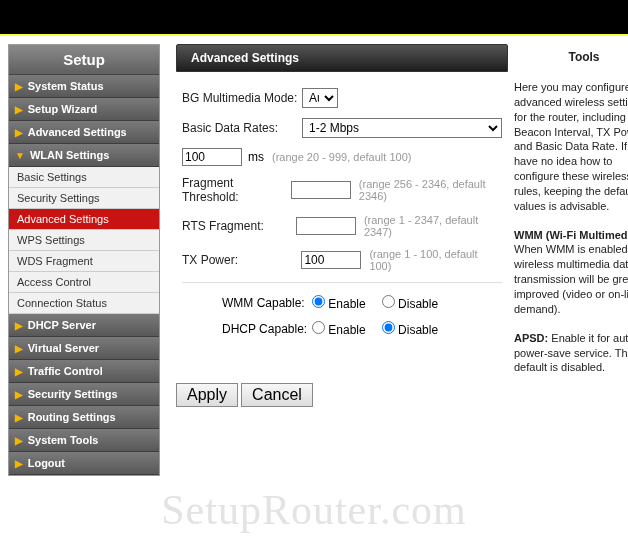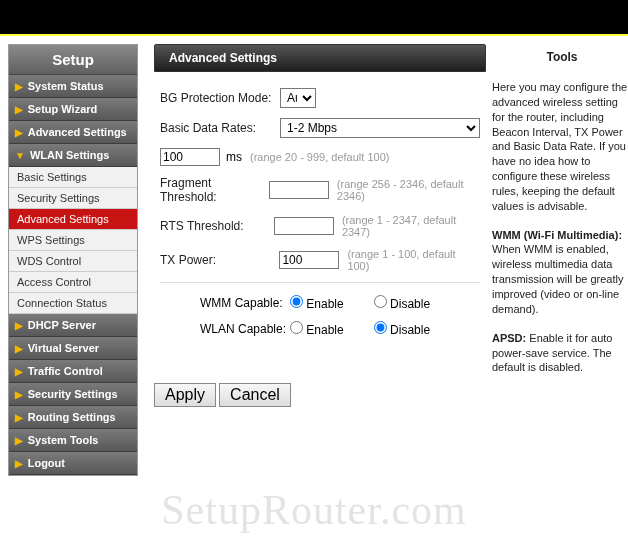--- a/index.html
+++ b/index.html
@@ -1,19 +1,19 @@
 <!DOCTYPE html>
 <html><head>
 <meta charset="utf-8">
 <style>
   * { box-sizing: border-box; margin: 0; padding: 0; }
   body { font-family: Arial, sans-serif; font-size: 11px; background: #fff; width: 628px; }
   .topbar { background: #000; height: 36px; border-bottom: 2px solid #fcfc3b; }
   .container { display: flex; padding: 8px 8px 0 8px; align-items: flex-start; }
-  .sidebar { width: 130px; flex-shrink: 0; border: 1px solid #999; }
+  .sidebar { width: 152px; flex-shrink: 0; border: 1px solid #999; }
   .sidebar-title {
     background: linear-gradient(#8a8a8a,#606060);
     color: #fff; text-align: center; font-weight: bold;
     font-size: 15px; padding: 6px 0; border-bottom:1px solid #444;
   }
   .nav-item {
     background: linear-gradient(#7a7a7a,#585858);
     color: #fff; font-weight: bold; font-size: 11px;
     padding: 5px 6px; border-bottom: 1px solid #3d3d3d;
     display: flex; align-items: center; gap: 5px; cursor: pointer;
@@ -34,21 +34,21 @@
   .form-row { display: flex; align-items: center; margin-bottom: 10px; font-size: 12px; }
   .form-label { width: 120px; color: #222; }
   select, input[type=text] {
     font-size: 12px; padding: 1px 2px; border: 1px solid #777;
     background: #fff; font-family: Arial, sans-serif;
   }
   .hint { color: #999; font-size: 11px; margin-left: 8px; }
   .divider { border-top: 1px solid #ddd; margin: 2px 0 12px; }
   .radio-row { display: flex; align-items: center; margin-bottom: 10px; font-size: 12px; padding-left: 40px; }
   .radio-label { width: 90px; }
-  .radio-group { display:flex; gap: 16px; align-items:center; }
+  .radio-group { display:flex; gap: 2px; align-items:center; }
   .radio-group label { margin-right: 14px; }
   .buttons { margin-top: 30px; }
   button.btn {
     font-size: 16px; padding: 2px 10px; border: 1px solid #888;
     background: linear-gradient(#f7f7f7,#ddd); cursor: pointer; font-family: Arial;
   }
   .help { width: 140px; flex-shrink: 0; font-size: 11px; color: #222; padding-top: 6px; }
   .help-title { font-weight: bold; text-align: center; margin-bottom: 16px; font-size: 12px; }
   .help p { margin-bottom: 14px; line-height: 1.35; }
   .watermark {
@@ -79,21 +79,21 @@
         <span>Advanced Settings</span>
       </div>
     <div class="nav-item">
         <span class="arrow">▼</span>
         <span>WLAN Settings</span>
       </div>
       <div class="sub-item">Basic Settings</div>
       <div class="sub-item">Security Settings</div>
       <div class="sub-item active">Advanced Settings</div>
       <div class="sub-item">WPS Settings</div>
-      <div class="sub-item">WDS Control</div>
+      <div class="sub-item">WDS Fragment</div>
       <div class="sub-item">Access Control</div>
       <div class="sub-item">Connection Status</div>
     <div class="nav-item">
         <span class="arrow">▶</span>
         <span>DHCP Server</span>
       </div>
     <div class="nav-item">
         <span class="arrow">▶</span>
         <span>Virtual Server</span>
       </div>
@@ -117,21 +117,21 @@
         <span class="arrow">▶</span>
         <span>Logout</span>
       </div>
   </div>
 
   <div class="main">
     <div class="panel-header">Advanced Settings</div>
     <div class="panel-body">
 
       <div class="form-row">
-        <div class="form-label">BG Protection Mode:</div>
+        <div class="form-label">BG Multimedia Mode:</div>
         <select style="width:36px;">
           <option>Auto</option>
         </select>
       </div>
 
       <div class="form-row">
         <div class="form-label">Basic Data Rates:</div>
         <select style="width:200px;">
           <option>1-2 Mbps</option>
         </select>
@@ -143,21 +143,21 @@
         <span class="hint">(range 20 - 999, default 100)</span>
       </div>
 
       <div class="form-row">
         <div class="form-label">Fragment Threshold:</div>
         <input type="text" style="width: 60px;" value="">
         <span class="hint">(range 256 - 2346, default 2346)</span>
       </div>
 
       <div class="form-row">
-        <div class="form-label">RTS Threshold:</div>
+        <div class="form-label">RTS Fragment:</div>
         <input type="text" style="width: 60px;" value="">
         <span class="hint">(range 1 - 2347, default 2347)</span>
       </div>
 
       <div class="form-row">
         <div class="form-label">TX Power:</div>
         <input type="text" style="width: 60px;" value="100">
         <span class="hint">(range 1 - 100, default 100)</span>
       </div>
 
@@ -165,21 +165,21 @@
 
       <div class="radio-row">
         <div class="radio-label">WMM Capable:</div>
         <div class="radio-group">
           <label><input type="radio" name="wmm" checked="" style=""> <span>Enable</span></label>
           <label><input type="radio" name="wmm" style=""> <span>Disable</span></label>
         </div>
       </div>
 
       <div class="radio-row">
-        <div class="radio-label">WLAN Capable:</div>
+        <div class="radio-label">DHCP Capable:</div>
         <div class="radio-group">
           <label><input type="radio" name="apsd" style=""> <span>Enable</span></label>
           <label><input type="radio" name="apsd" checked="" style=""> <span>Disable</span></label>
         </div>
       </div>
 
     </div>
 
     <div class="buttons">
       <button class="btn">Apply</button>

